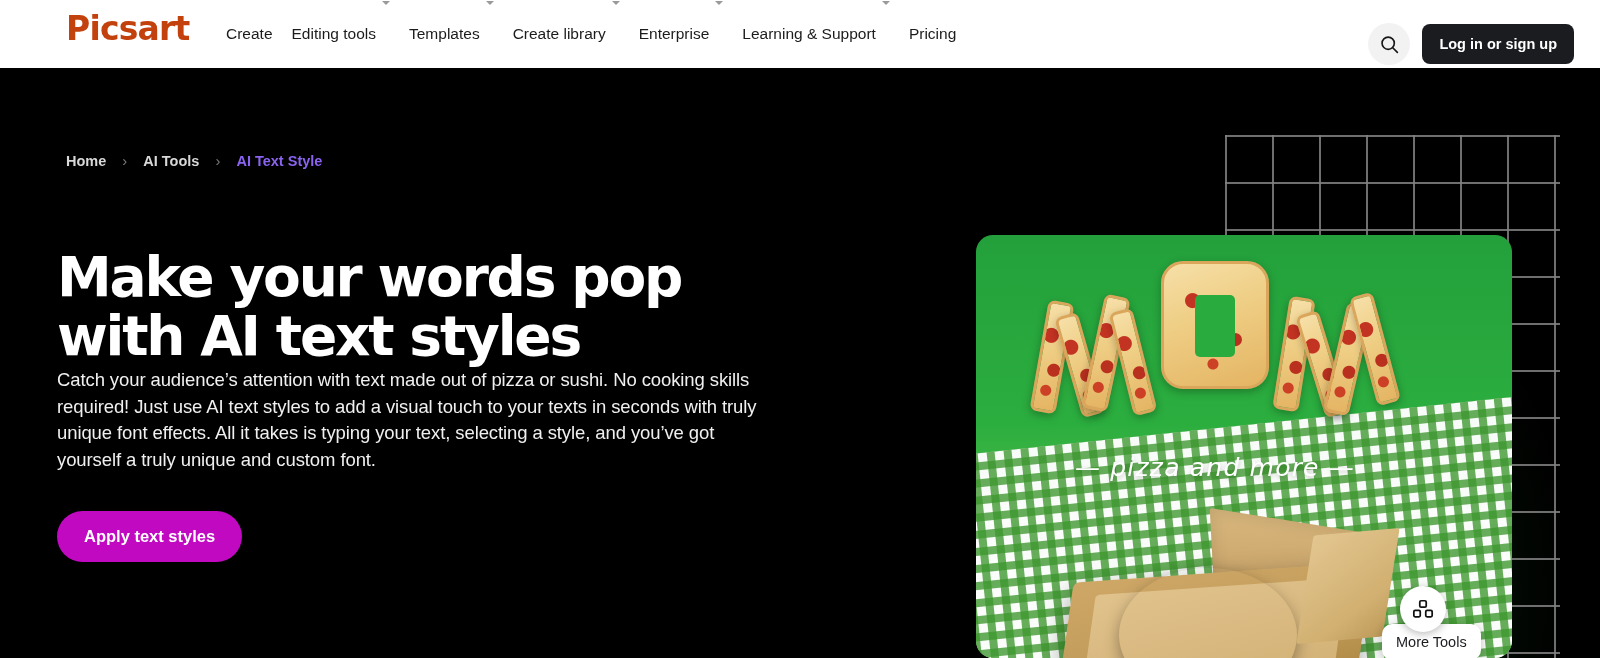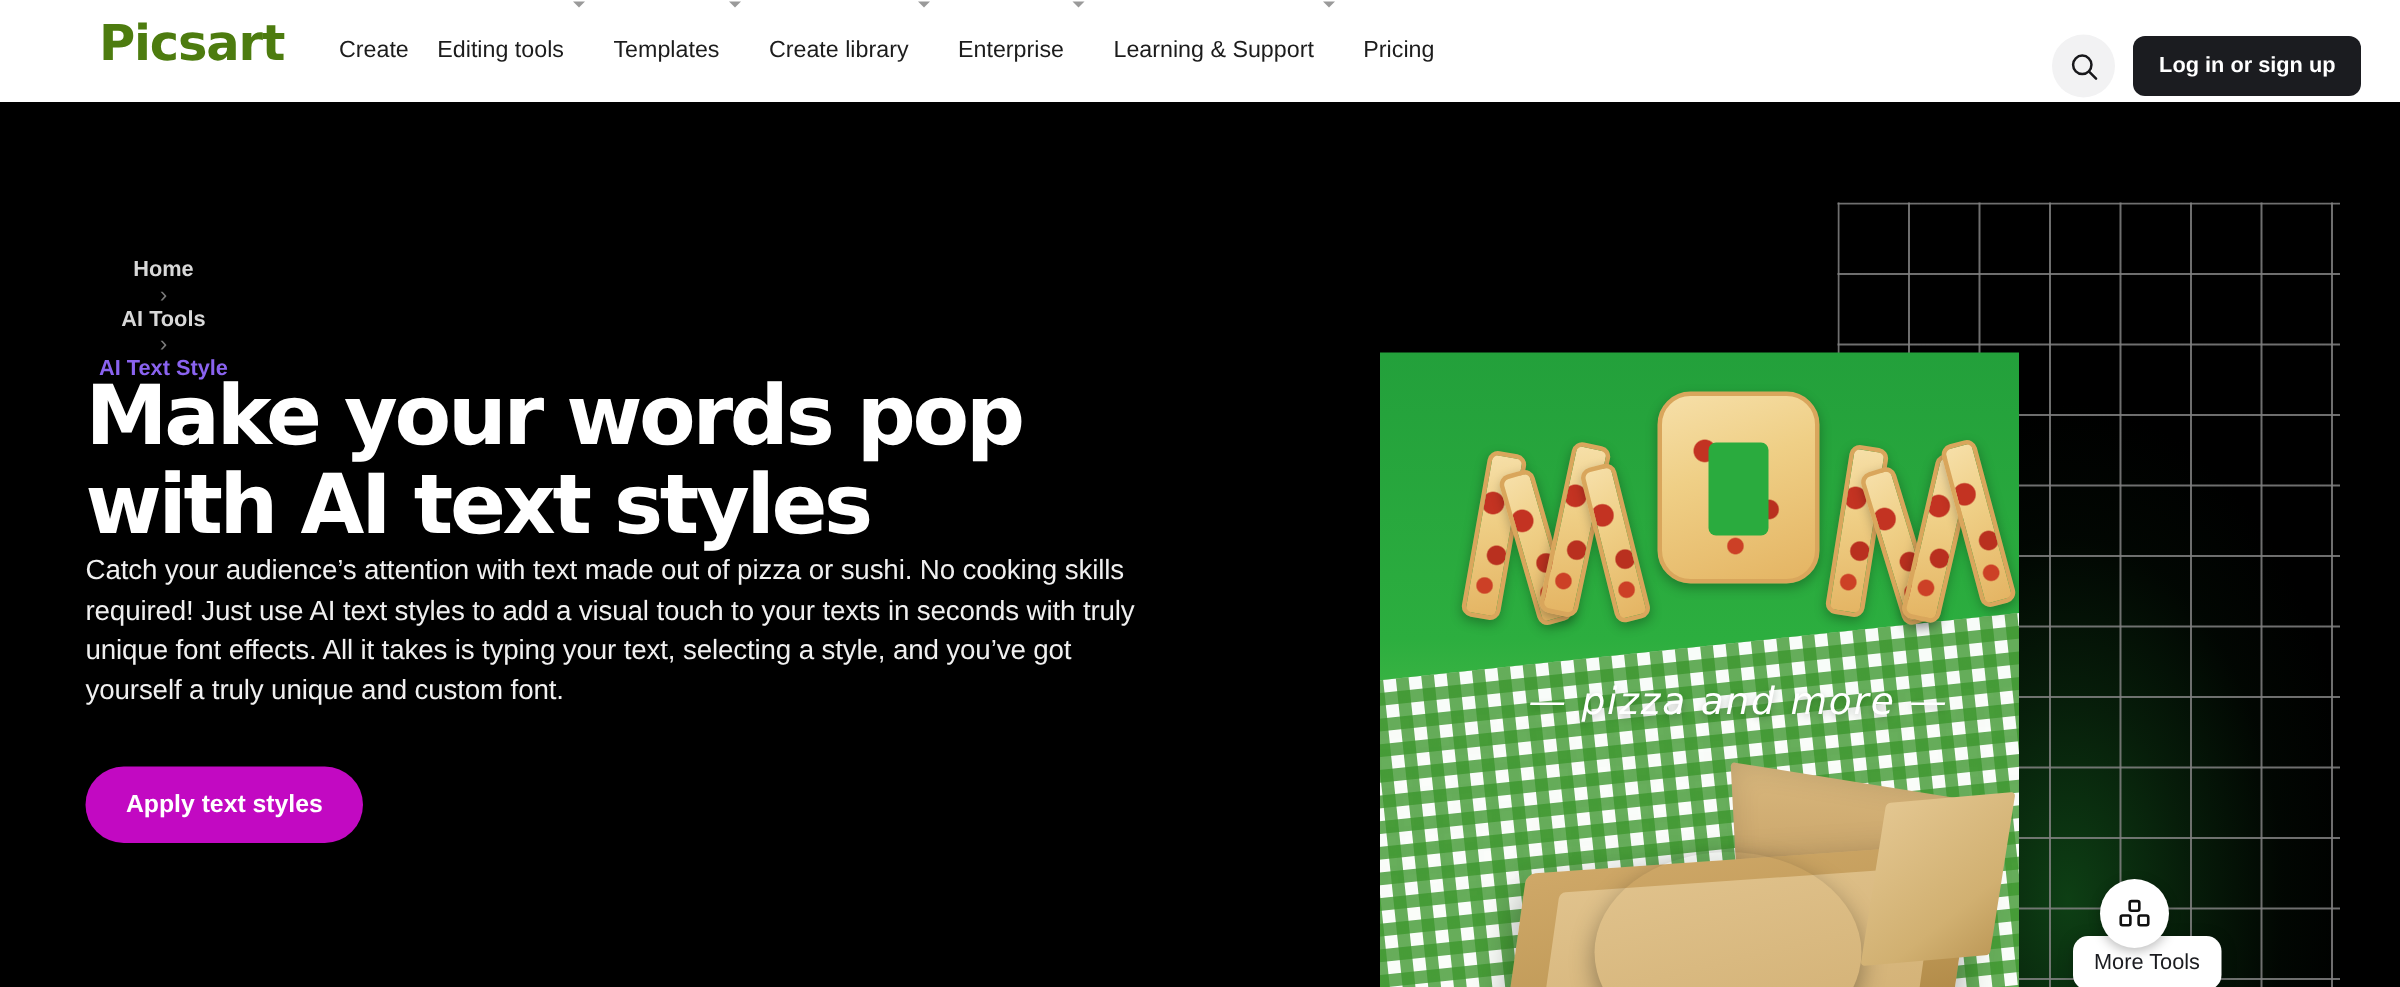--- a/index.html
+++ b/index.html
@@ -13,21 +13,21 @@
   
   .header {
     position:absolute; top:0; left:0; width:1600px; height:68px;
     background:#ffffff;
     display:flex; align-items:center;
   }
   .logo {
     position:absolute; left:66px; top:11px;
     font-family:"DejaVu Sans", sans-serif;
     font-size:33px; font-weight:700; letter-spacing:-0.8px;
-    color:#4d7c0f;
+    color:#c2410c;
     line-height:35px;
   }
   .nav {
     position:absolute; left:226px; top:0; height:68px;
     display:flex; align-items:center; gap:0px;
   }
   .nav-item {
     display:flex; align-items:flex-start;
     font-size:15.5px; color:#1c1c1c; font-weight:400;
     margin-right:19px; cursor:pointer; white-space:nowrap;
@@ -81,23 +81,23 @@
     background:radial-gradient(ellipse 70% 75% at 45% 85%,
         rgba(30,140,45,0.45) 0%,
         rgba(22,95,32,0.30) 35%,
         rgba(10,45,15,0.14) 62%,
         rgba(0,0,0,0) 85%);
     pointer-events:none;
   }
 
   
   .breadcrumb {
-    position:absolute; left:66px; top:104px;
+    position:absolute; left:66px; top:84px;
     display:flex; align-items:center; gap:0;
-    font-size:14.5px; font-weight:700;flex-direction:column;
+    font-size:14.5px; font-weight:700;
   }
   .crumb { color:#d8d8d8; cursor:pointer; white-space:nowrap; }
   .crumb.active { color:#8A63F0; cursor:default; }
   .crumb-sep {
     margin:0 16px; color:#7b7b7b; font-size:15px;
     display:inline-block; font-weight:400;
   }
 
   
   .hero-copy { position:absolute; left:57px; top:180px; width:720px; }
@@ -117,24 +117,25 @@
     display:inline-flex; align-items:center; justify-content:center;
     height:51px; padding:0 27px;
     background:#C209C2; color:#ffffff;
     font-size:16.5px; font-weight:700;
     border:none; border-radius:26px; cursor:pointer;
     font-family:"Liberation Sans", sans-serif;
   }
 
   
   .hero-img {
-    position:absolute; left:920px; top:167px;
-    width:426px; height:423px;
+    position:absolute; left:976px; top:167px;
+    width:536px; height:423px;
     overflow:hidden;
     background:linear-gradient(180deg,#23A03B 0%, #2CAE3F 45%, #57BE4A 72%, #6EC657 100%);
+    border-radius:17px;
   }
   
   .gingham {
     position:absolute; left:-60px; bottom:-70px;
     width:620px; height:300px;
     transform:rotate(-6deg);
     background-color:#ffffff;
     background-image:
       linear-gradient(90deg, rgba(60,150,45,0.78) 50%, transparent 50%),
       linear-gradient(0deg,  rgba(60,150,45,0.78) 50%, transparent 50%);

